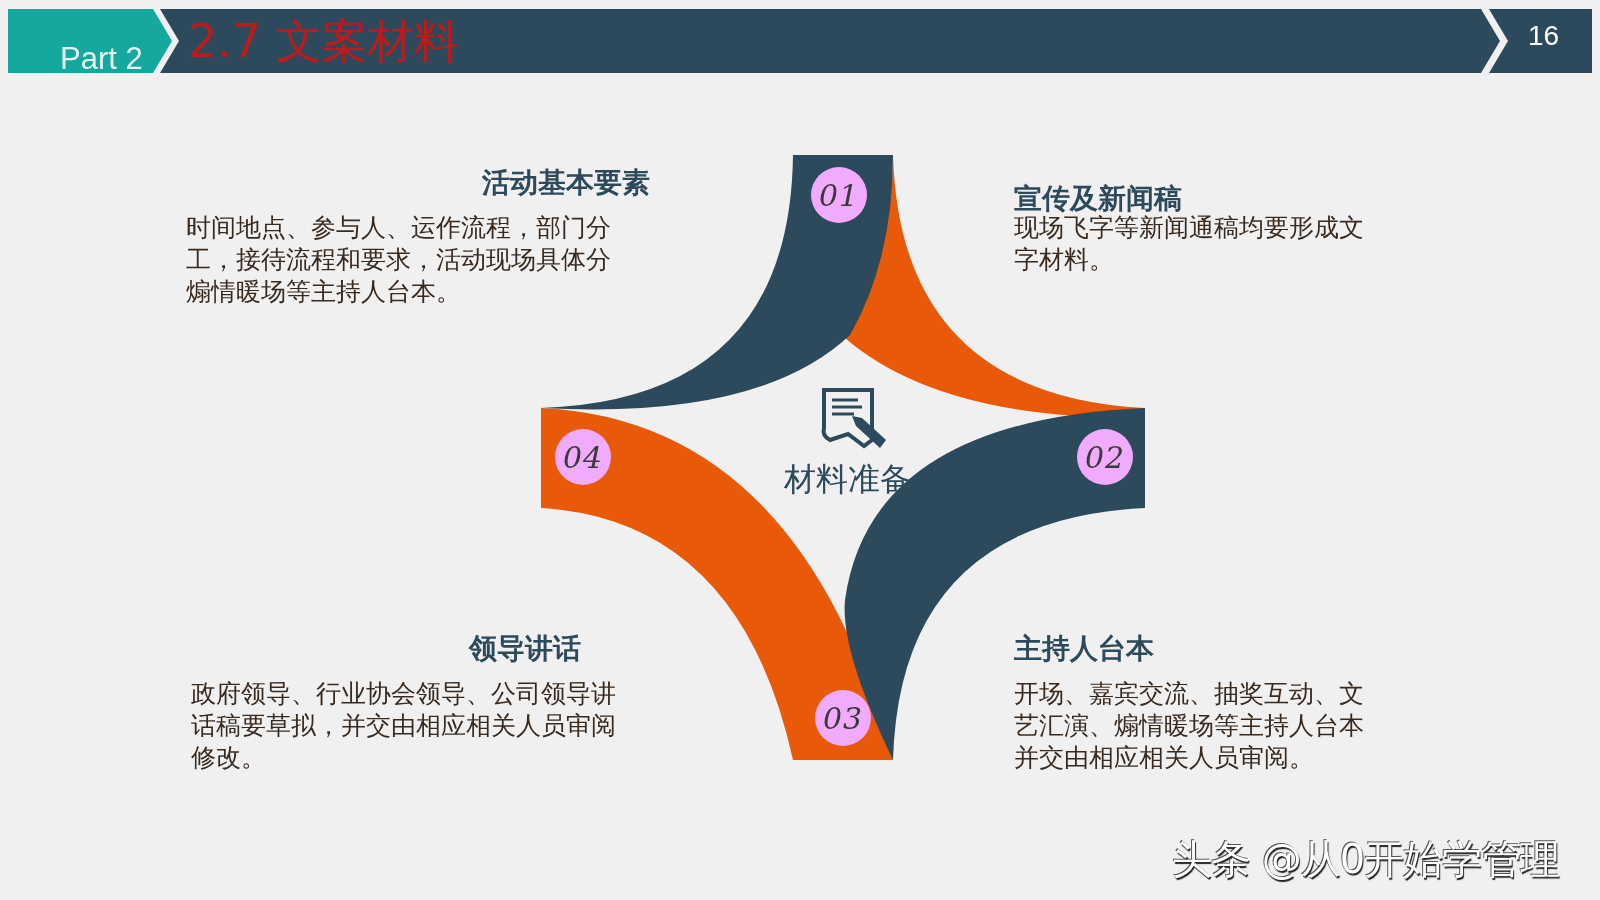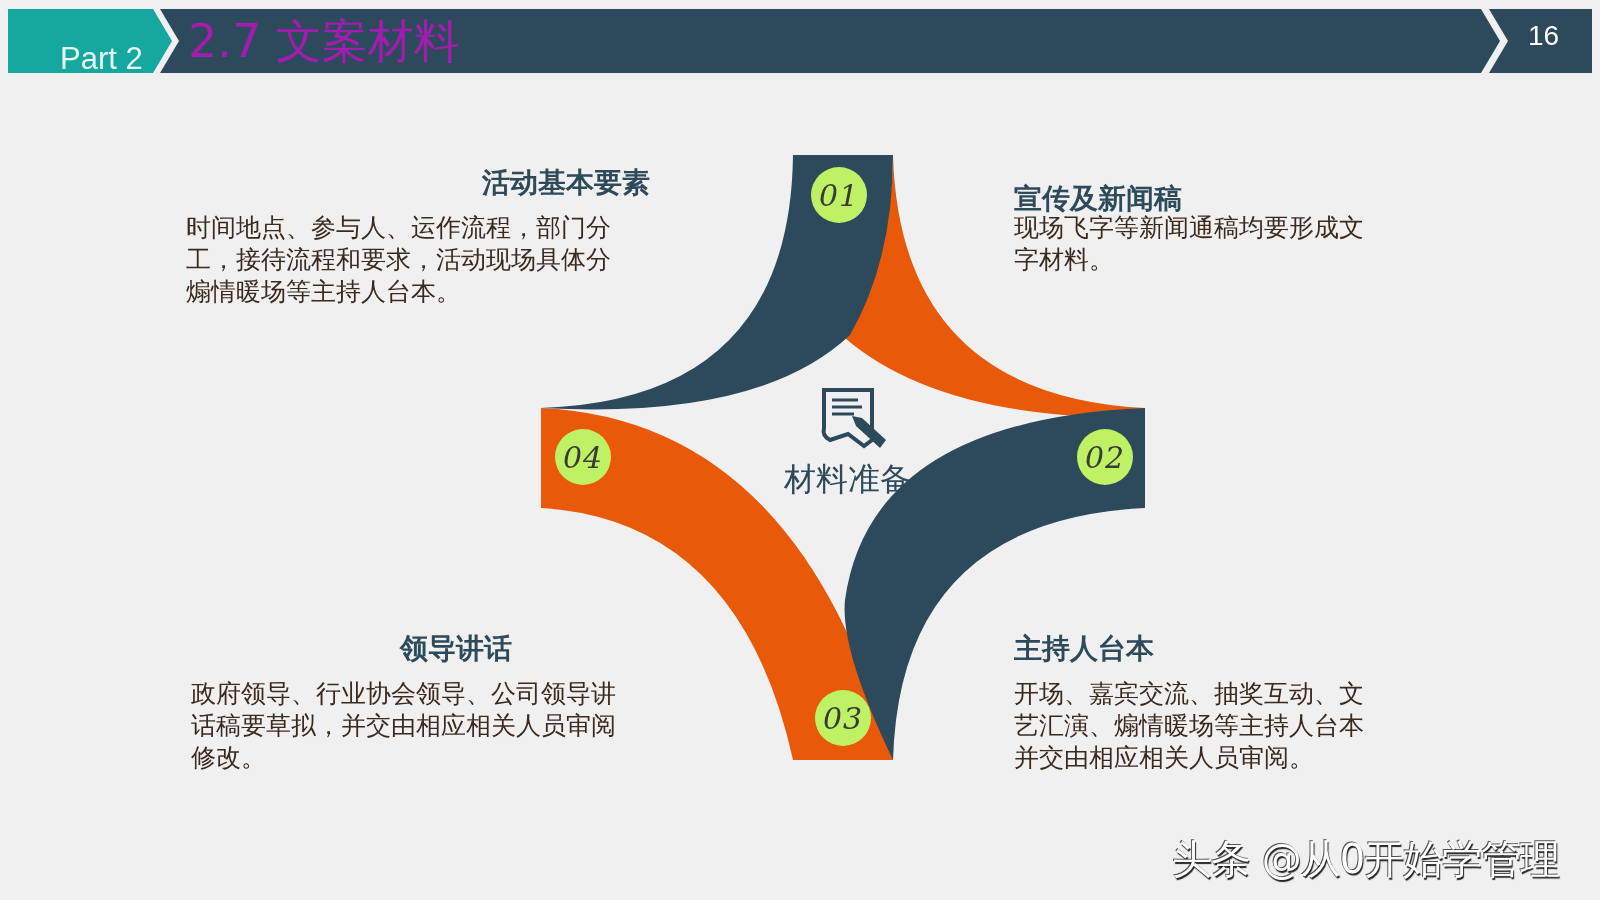--- a/index.html
+++ b/index.html
@@ -1,23 +1,23 @@
 <!DOCTYPE html>
 <html><head>
 <meta charset="utf-8">
 <style>
   html,body{margin:0;padding:0;}
   body{width:1600px;height:900px;background:#f0f0f0;position:relative;overflow:hidden;font-family:"DejaVu Sans","Liberation Sans",sans-serif;}
   .header{position:absolute;left:0;top:0;width:1600px;height:80px;}
   .header svg{position:absolute;left:0;top:0;}
   .part-label{position:absolute;left:60px;top:20px;font-family:Liberation Sans, sans-serif;font-size:31px;color:#e6f5f3;margin-top:21px;}
-  .title{position:absolute;left:188px;top:11px;font-size:46px;color:#a21caf;}
+  .title{position:absolute;left:188px;top:11px;font-size:46px;color:#b91c1c;}
   .page-num{position:absolute;left:1528px;top:20px;font-family:"Liberation Sans",sans-serif;font-size:28px;color:#ffffff;}
   .diagram{position:absolute;left:0;top:0;}
-  .num-circle{position:absolute;width:56px;height:56px;border-radius:50%;background:#bef264;display:flex;align-items:center;justify-content:center;font-family:"DejaVu Serif",serif;font-style:italic;font-size:30px;color:#3a3a3a;letter-spacing:1px;}
+  .num-circle{position:absolute;width:56px;height:56px;border-radius:50%;background:#f0abfc;display:flex;align-items:center;justify-content:center;font-family:"DejaVu Serif",serif;font-style:italic;font-size:30px;color:#3a3a3a;letter-spacing:1px;}
   .center-label{position:absolute;left:778px;top:458px;width:140px;text-align:center;font-size:32px;color:#2c4a5b;}
   .doc-icon{position:absolute;left:818px;top:388px;}
   .block-title{position:absolute;font-size:28px;font-weight:bold;color:#2d4a5a;}
   .block-body{position:absolute;font-size:25px;line-height:32px;color:#3a2a1e;}
   .watermark{position:absolute;left:1172px;top:832px;font-size:40px;color:#ffffff;text-shadow:1px 2px 1px #222,-1px -1px 0 #555;letter-spacing:-1px;}
 </style>
 </head>
 <body>
 
 <div class="header">
@@ -67,21 +67,21 @@
 
 <div>
   <div class="block-title" style="left:1014px;top:164px;margin-top:16px;">宣传及新闻稿</div>
   <div class="block-body" style="left:1014px;top:212px;width:420px;">
     <div>现场飞字等新闻通稿均要形成文</div>
     <div>字材料。</div>
   </div>
 </div>
 
 <div>
-  <div class="block-title" style="left:400px;top:630px;width:250px;text-align:left;">领导讲话</div>
+  <div class="block-title" style="left:400px;top:630px;width:250px;text-align:center;">领导讲话</div>
   <div class="block-body" style="left:191px;top:678px;width:470px;">
     <div>政府领导、行业协会领导、公司领导讲</div>
     <div>话稿要草拟，并交由相应相关人员审阅</div>
     <div>修改。</div>
   </div>
 </div>
 
 <div>
   <div class="block-title" style="left:1014px;top:630px;">主持人台本</div>
   <div class="block-body" style="left:1014px;top:678px;width:420px;">

